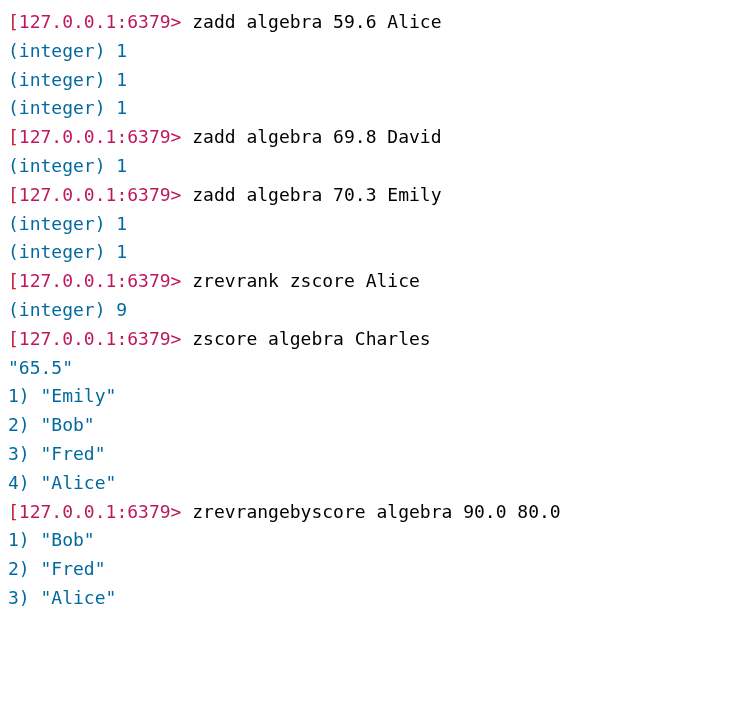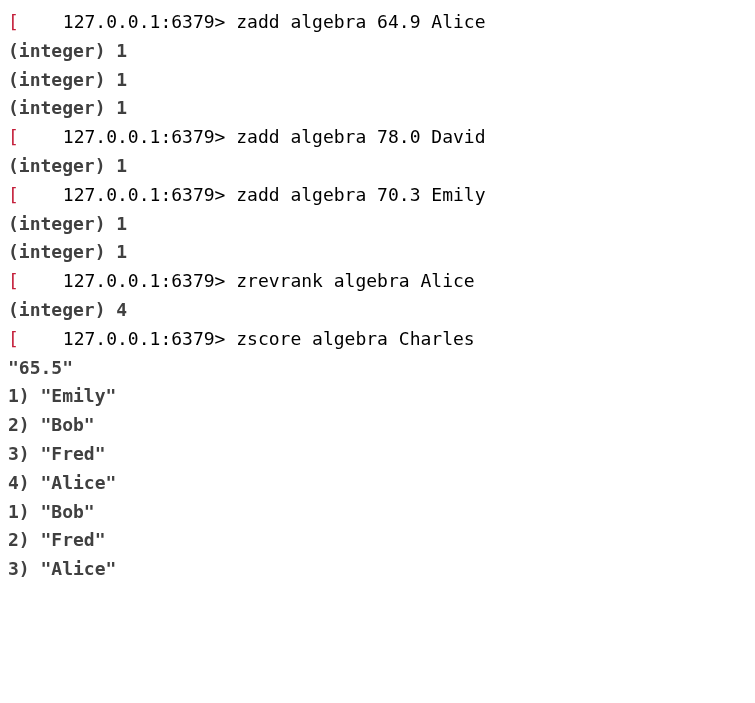--- a/index.html
+++ b/index.html
@@ -16,48 +16,47 @@
       padding: 8px;
       width: 755px;
     }
     .line {
       white-space: pre;
     }
     .prompt-bracket {
       color: #c41e3a;
     }
     .prompt-host {
-      color: #000000;
-      margin-left: 44px;
+      color: #be185d;
     }
     .command {
       color: #000000;
     }
     .output {
-      color: #404040;
-      font-weight: bold;
+      color: #0369a1;
     }
   </style>
 </head>
 <body>
 
 <div id="terminal">
-    <div class="line"><span class="prompt-bracket">[</span><span class="prompt-host">127.0.0.1:6379&gt;</span><span class="command"> zadd algebra 64.9 Alice</span></div>
+    <div class="line"><span class="prompt-bracket">[</span><span class="prompt-host">127.0.0.1:6379&gt;</span><span class="command"> zadd algebra 59.6 Alice</span></div>
     <div class="line"><span class="output">(integer) 1</span></div>
     <div class="line"><span class="output">(integer) 1</span></div>
     <div class="line"><span class="output">(integer) 1</span></div>
-    <div class="line"><span class="prompt-bracket">[</span><span class="prompt-host">127.0.0.1:6379&gt;</span><span class="command"> zadd algebra 78.0 David</span></div>
+    <div class="line"><span class="prompt-bracket">[</span><span class="prompt-host">127.0.0.1:6379&gt;</span><span class="command"> zadd algebra 69.8 David</span></div>
     <div class="line"><span class="output">(integer) 1</span></div>
     <div class="line"><span class="prompt-bracket">[</span><span class="prompt-host">127.0.0.1:6379&gt;</span><span class="command"> zadd algebra 70.3 Emily</span></div>
     <div class="line"><span class="output">(integer) 1</span></div>
     <div class="line"><span class="output">(integer) 1</span></div>
-    <div class="line"><span class="prompt-bracket">[</span><span class="prompt-host">127.0.0.1:6379&gt;</span><span class="command"> zrevrank algebra Alice</span></div>
-    <div class="line"><span class="output">(integer) 4</span></div>
+    <div class="line"><span class="prompt-bracket">[</span><span class="prompt-host">127.0.0.1:6379&gt;</span><span class="command"> zrevrank zscore Alice</span></div>
+    <div class="line"><span class="output">(integer) 9</span></div>
     <div class="line"><span class="prompt-bracket">[</span><span class="prompt-host">127.0.0.1:6379&gt;</span><span class="command"> zscore algebra Charles</span></div>
     <div class="line"><span class="output">"65.5"</span></div>
     <div class="line"><span class="output">1) "Emily"</span></div>
     <div class="line"><span class="output">2) "Bob"</span></div>
     <div class="line"><span class="output">3) "Fred"</span></div>
     <div class="line"><span class="output">4) "Alice"</span></div>
+    <div class="line"><span class="prompt-bracket">[</span><span class="prompt-host">127.0.0.1:6379&gt;</span><span class="command"> zrevrangebyscore algebra 90.0 80.0</span></div>
     <div class="line"><span class="output">1) "Bob"</span></div>
     <div class="line"><span class="output">2) "Fred"</span></div>
     <div class="line"><span class="output">3) "Alice"</span></div>
   </div>
 
 </body></html>

